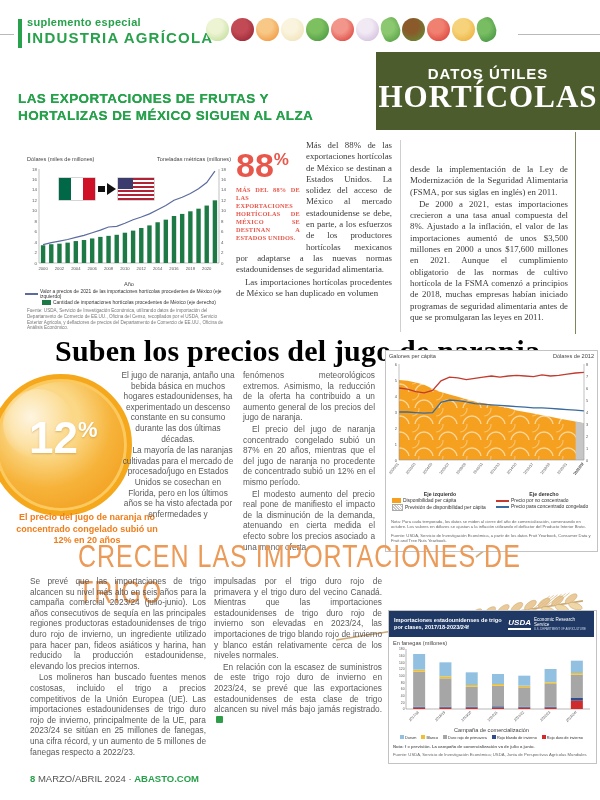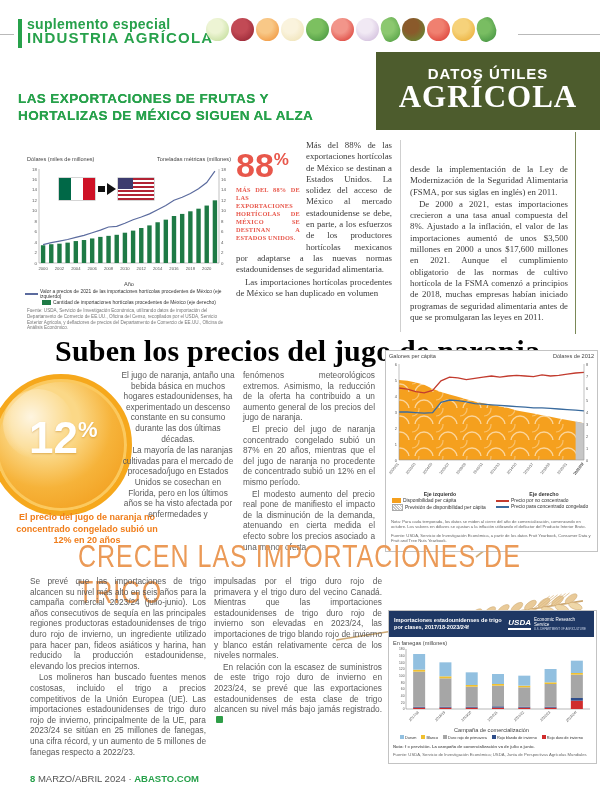--- a/index.html
+++ b/index.html
@@ -3,21 +3,21 @@
 <meta charset="utf-8">
 <style>
   html,body{margin:0;padding:0;background:#fff;}
   #page{position:relative;width:600px;height:800px;background:#fff;overflow:hidden;
         font-family:"Liberation Sans",sans-serif;}
   .abs{position:absolute;}
   .serif{font-family:"Liberation Serif",serif;color:#3b3b3b;}
   .just{text-align:justify;}
   .hairline{background:#b9b9b9;}
   
-  .kicker{font-size:14px;font-weight:bold;color:#27a14b;letter-spacing:.3px;}
+  .kicker{font-size:11px;font-weight:bold;color:#27a14b;letter-spacing:.3px;}
   .brand{font-size:15px;font-weight:bold;color:#27a14b;letter-spacing:1.2px;}
   .veggie{display:inline-block;width:23px;height:23px;border-radius:50%;margin:0 1px;vertical-align:middle;}
   .datos-box{background:#4d5c2d;color:#fff;text-align:center;}
   .datos1{font-size:15px;letter-spacing:1px;font-weight:bold;margin-top:13px;}
   .datos2{font-family:"Liberation Serif",serif;font-size:31px;font-weight:bold;letter-spacing:1px;line-height:30px;}
   .headline{font-size:13.5px;font-weight:bold;color:#27a14b;letter-spacing:.4px;line-height:17px;
             text-shadow:0 0 .5px #27a14b;}
   
   .bodytext{font-size:8.8px;line-height:11.3px;}
   .bodytext p{margin:0;}
@@ -149,21 +149,21 @@
 
   <div class="abs hairline" style="left:0;top:34px;width:14px;height:1px;"></div>
   <div class="abs hairline" style="left:518px;top:34px;width:82px;height:1px;"></div>
   <div class="abs" style="left:18px;top:19px;width:4px;height:29px;background:#27a14b;"></div>
   <div class="abs kicker" style="left:27px;top:16px;">suplemento especial</div>
   <div class="abs brand" style="left:27px;top:29px;">INDUSTRIA AGRÍCOLA</div>
   <div class="abs" id="icon-row" style="left:205px;top:18px;width:310px;height:28px;white-space:nowrap;"><span class="veggie" style="background: radial-gradient(circle at 40% 35%, rgb(237, 244, 212) 0px, rgb(237, 244, 212) 35%, rgb(185, 216, 142) 100%);"></span><span class="veggie" style="background: radial-gradient(circle at 40% 35%, rgb(194, 74, 85) 0px, rgb(194, 74, 85) 35%, rgb(143, 31, 46) 100%);"></span><span class="veggie" style="background: radial-gradient(circle at 40% 35%, rgb(248, 200, 135) 0px, rgb(248, 200, 135) 35%, rgb(239, 139, 45) 100%);"></span><span class="veggie" style="background: radial-gradient(circle at 40% 35%, rgb(250, 243, 221) 0px, rgb(250, 243, 221) 35%, rgb(237, 223, 174) 100%);"></span><span class="veggie" style="background: radial-gradient(circle at 40% 35%, rgb(124, 192, 96) 0px, rgb(124, 192, 96) 35%, rgb(63, 143, 58) 100%);"></span><span class="veggie" style="background: radial-gradient(circle at 40% 35%, rgb(242, 149, 138) 0px, rgb(242, 149, 138) 35%, rgb(216, 50, 43) 100%);"></span><span class="veggie" style="background: radial-gradient(circle at 40% 35%, rgb(241, 233, 244) 0px, rgb(241, 233, 244) 35%, rgb(201, 178, 214) 100%);"></span><span class="veggie" style="background: radial-gradient(circle at 40% 35%, rgb(140, 200, 112) 0px, rgb(140, 200, 112) 35%, rgb(77, 156, 63) 100%); border-radius: 50% 6px; transform: rotate(-25deg); width: 19px; height: 23px;"></span><span class="veggie" style="background: radial-gradient(circle at 40% 35%, rgb(138, 90, 43) 0px, rgb(138, 90, 43) 35%, rgb(93, 149, 55) 100%);"></span><span class="veggie" style="background: radial-gradient(circle at 40% 35%, rgb(240, 128, 112) 0px, rgb(240, 128, 112) 35%, rgb(216, 50, 43) 100%);"></span><span class="veggie" style="background: radial-gradient(circle at 40% 35%, rgb(246, 210, 122) 0px, rgb(246, 210, 122) 35%, rgb(233, 168, 44) 100%);"></span><span class="veggie" style="background: radial-gradient(circle at 40% 35%, rgb(121, 189, 98) 0px, rgb(121, 189, 98) 35%, rgb(62, 143, 62) 100%); border-radius: 50% 6px; transform: rotate(-25deg); width: 19px; height: 23px;"></span></div>
 
   <div class="abs datos-box" style="left:376px;top:52px;width:224px;height:78px;z-index:2;">
     <div class="datos1">DATOS ÚTILES</div>
-    <div class="datos2">AGRÍCOLA</div>
+    <div class="datos2">HORTÍCOLAS</div>
   </div>
 
   <div class="abs headline" style="left:18px;top:90px;width:340px;">
     <div>LAS EXPORTACIONES DE FRUTAS Y</div>
     <div>HORTALIZAS DE MÉXICO SIGUEN AL ALZA</div>
   </div>
 
   <div class="abs" style="left:25px;top:156px;width:208px;height:178px;background:#fff;z-index:1;">
     <div class="axislab" style="position:absolute;left:2px;top:0;">Dólares (miles de millones)</div>
     <div class="axislab" style="position:absolute;right:2px;top:0;">Toneladas métricas (millones)</div>

